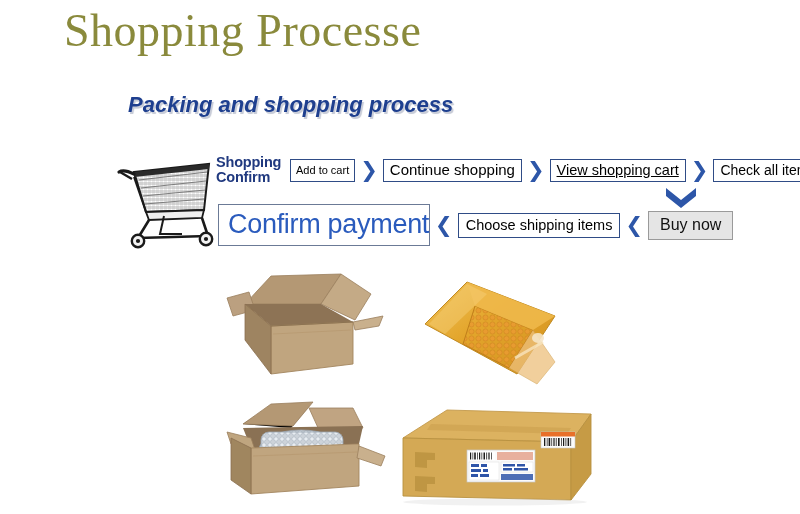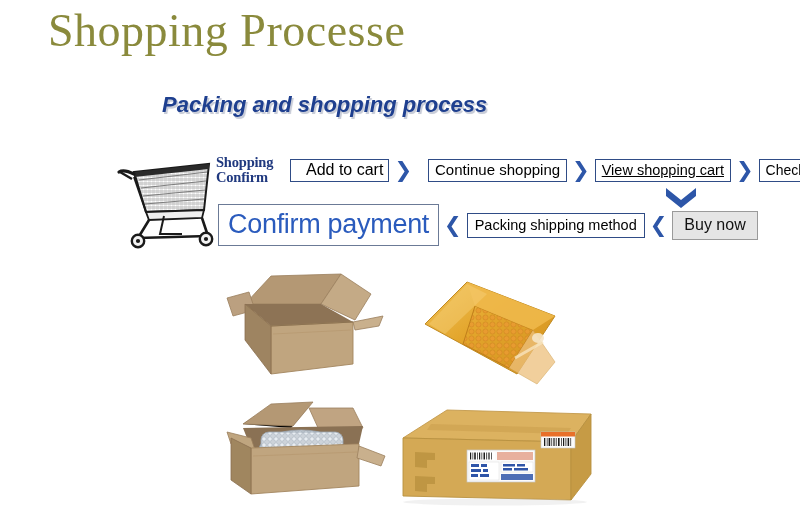--- a/index.html
+++ b/index.html
@@ -12,48 +12,47 @@
   }
   #page {
     position: relative;
     width: 800px; height: 514px;
     background: #ffffff;
   }
 
   
   #page-title {
     position: absolute;
-    left: 48px; top: 2px;
+    left: 64px; top: 2px;
     font-family: "Liberation Serif", serif;
     font-size: 46px;
     line-height: 58px;
     color: #8a8a3c;
     letter-spacing: 0.5px;
     white-space: nowrap;
   }
 
   
   #sub-title {
     position: absolute;
     left: 128px; top: 92px;
     font-family: "Liberation Sans", sans-serif;
     font-size: 22px;
     font-weight: bold;
     font-style: italic;
     color: #1e3f8f;
     white-space: nowrap;
     text-shadow: 1.5px 1.5px 0 #c9cdd8, 2px 2px 1px #e4e6ec;
-    margin-left: 34px;
   }
 
   
   #flow-area {
     position: absolute;
     left: 0; top: 140px;
-    width: 700px; height: 115px; font-family: Liberation Serif, serif;
+    width: 700px; height: 115px;
   }
 
   
   #cart-icon {
     position: absolute;
     left: 112px; top: 10px;
     width: 108px; height: 100px;
   }
 
   #flow-label {
@@ -72,43 +71,43 @@
     display: flex;
     align-items: center;
   }
   #row1 { left: 290px; top: 159px; }
   #row2 { left: 218px; top: 204px; }
 
   .flow-box {
     border: 1.3px solid #2f4c86;
     background: #ffffff;
     color: #000000;
-    font-size: 16px;
+    font-size: 11px;
     line-height: 14px;
-    padding: 3px 5px 4px 15px;
+    padding: 3px 5px 4px 5px;
     white-space: nowrap;
     text-align: center;
   }
   .flow-box.big {
     border: 1.3px solid #6b7a96;
     color: #2a5bbd;
     font-size: 27px;
     line-height: 30px;
-    padding: 4px 9px 6px 9px;
+    padding: 4px 0 6px 9px;
     letter-spacing: -0.3px;
   }
   .flow-box.cta {
     background: #e5e5e5;
     border: 1.5px solid #9a9a9a;
     color: #111111;
     font-size: 16px;
     line-height: 18px;
     padding: 4px 11px 5px 11px;
   }
-  .flow-box.b2 { font-size: 15px; padding: 3px 6px 4px 6px; margin-left: 11px; }
+  .flow-box.b2 { font-size: 15px; padding: 3px 6px 4px 6px; }
   .flow-box.b3 { font-size: 14.5px; padding: 3px 6px 4px 6px; text-decoration: underline; }
   .flow-box.b4 { font-size: 14px; padding: 3px 6px 4px 6px; }
   .flow-box.ship { font-size: 14.5px; padding: 4px 7px 5px 7px; }
 
   .arrow {
     color: #2d56a8;
     font-size: 21px;
     font-weight: bold;
     line-height: 21px;
     padding: 0 5px;
@@ -200,21 +199,21 @@
 
   <div id="down-arrow">
     <svg width="34" height="22" viewBox="0 0 34 22" xmlns="http://www.w3.org/2000/svg">
       <polygon points="2,2 17,14 32,2 32,10 17,22 2,10" fill="#2d56a8"></polygon>
     </svg>
   </div>
 
   <div class="flow-row" id="row2">
     <div class="flow-box big">Confirm payment</div>
     <div class="arrow">❮</div>
-    <div class="flow-box ship">Packing shipping method</div>
+    <div class="flow-box ship">Choose shipping items</div>
     <div class="arrow">❮</div>
     <div class="flow-box cta">Buy now</div>
   </div>
 
   <div id="photo-grid">
 
     <div class="photo" id="photo-open-box">
       <svg viewBox="0 0 180 120" xmlns="http://www.w3.org/2000/svg">
 
         <polygon points="32,40 58,12 128,10 108,40" fill="#b49874" stroke="#9b7f5d" stroke-width="0.8"></polygon>

